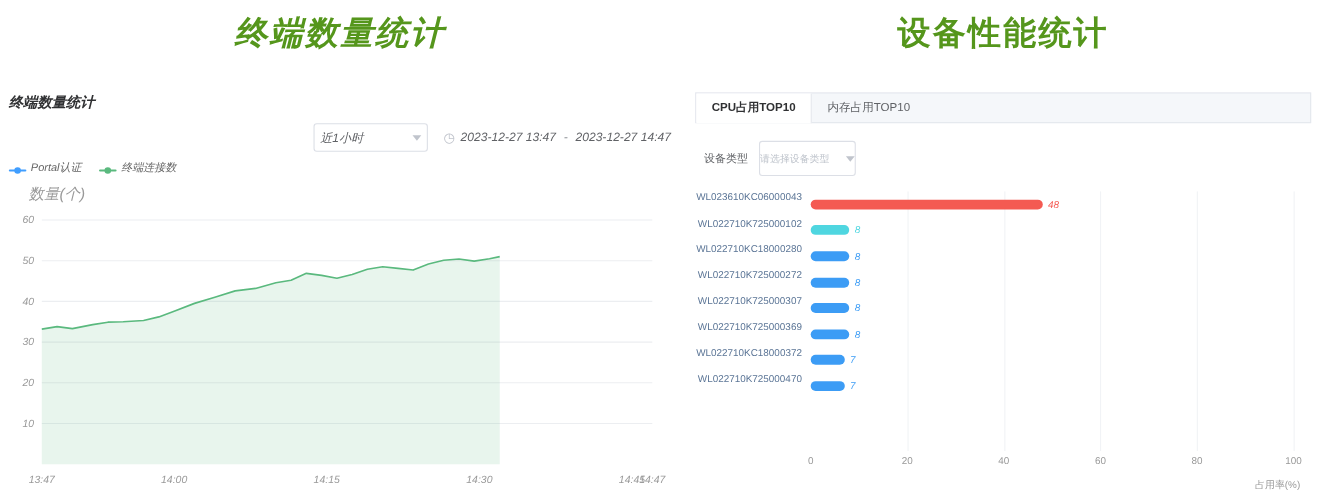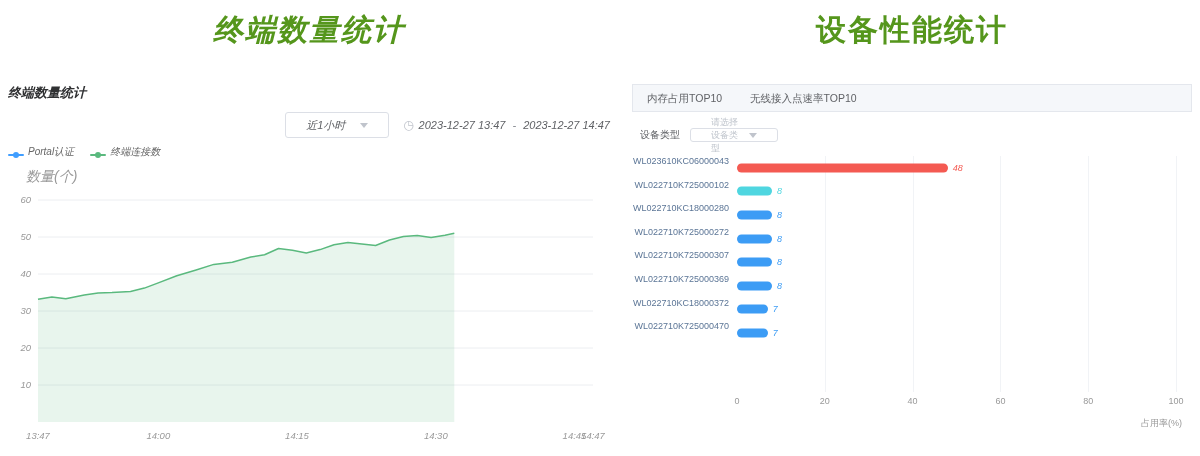--- a/index.html
+++ b/index.html
@@ -8,22 +8,22 @@
   .page { display:flex; width:1200px; height:456px; }
   .col { position:relative; }
   .col-left { width:620px; padding:0 10px 0 8px;font-style:italic; }
   .col-right { width:580px; padding:0 8px 0 12px; }
   .big-title { text-align:center; font-size:30px; font-weight:bold; color:#55961c;
     letter-spacing:2px; margin-top:10px; height:38px; }
   .panel-title { margin-top:36px; font-size:13px; font-weight:bold; color:#303133; }
   .controls-row { margin-top:10px; display:flex; justify-content:flex-end; align-items:center; gap:14px; height:26px; }
   .select-box { display:inline-flex; align-items:center; justify-content:space-between;
     border:1px solid #dcdfe6; border-radius:3px; background:#fff; height:26px;
-    padding:0 20px; width:104px; cursor:pointer; }
-  .select-box.small { height:14px; width:88px; padding:0 20px; }
+    padding:0 5px; width:104px; cursor:pointer; }
+  .select-box.small { height:32px; width:88px; padding:0 0; }
   .select-text { font-size:11px; color:#606266; }
   .select-box.small .select-text { font-size:9px; }
   .select-text.placeholder { color:#bfc4cc; }
   .caret { width:0; height:0; border-left:4px solid transparent; border-right:4px solid transparent;
     border-top:5px solid #c0c4cc; margin-left:6px; flex:none; }
   .date-range { display:inline-flex; align-items:center; gap:5px; font-size:11px; color:#606266; height:26px; }
   .clock { color:#c0c4cc; font-size:12px; }
   .date-sep { color:#909399; padding:0 2px; }
   .legend-row { margin-top:6px; display:flex; align-items:center; gap:16px; height:16px; }
   .legend-item { display:inline-flex; align-items:flex-end; gap:4px; font-size:10px; color:#666; cursor:pointer; }
@@ -113,22 +113,22 @@
         <text class="xtick" x="585.0" y="251" text-anchor="middle">14:47</text>
         <path d="M30.0,234 L30.0,111.2 L43.9,108.9 L57.8,110.8 L76.3,107.1 L90.1,104.9 L104.0,104.5 L122.5,103.4 L136.4,100.1 L150.3,94.9 L168.8,87.8 L187.3,82.3 L205.8,76.4 L224.3,74.2 L242.8,69.0 L256.6,66.8 L270.5,60.5 L284.4,62.3 L298.3,64.9 L312.1,61.6 L326.0,56.8 L339.9,54.5 L353.8,56.0 L367.6,57.5 L381.5,52.0 L395.4,48.6 L409.3,47.5 L423.1,49.4 L437.0,47.2 L446.3,45.3 L446.3,234 Z" fill="#5ab97e" fill-opacity="0.14" stroke="none"></path>
         <path d="M30.0,111.2 L43.9,108.9 L57.8,110.8 L76.3,107.1 L90.1,104.9 L104.0,104.5 L122.5,103.4 L136.4,100.1 L150.3,94.9 L168.8,87.8 L187.3,82.3 L205.8,76.4 L224.3,74.2 L242.8,69.0 L256.6,66.8 L270.5,60.5 L284.4,62.3 L298.3,64.9 L312.1,61.6 L326.0,56.8 L339.9,54.5 L353.8,56.0 L367.6,57.5 L381.5,52.0 L395.4,48.6 L409.3,47.5 L423.1,49.4 L437.0,47.2 L446.3,45.3" fill="none" stroke="#5ab97e" stroke-width="1.5" stroke-linejoin="round"></path>
       </svg>
   </section>
 
   <section class="col col-right">
     <h1 class="big-title">设备性能统计</h1>
 
     <div class="tab-strip" id="tabs">
+        <div class="tab active">CPU占用TOP10</div>
         <div class="tab">内存占用TOP10</div>
-        <div class="tab">无线接入点速率TOP10</div>
       </div>
 
     <div class="filter-row">
       <span class="filter-label">设备类型</span>
       <div class="select-box small">
         <span class="select-text placeholder">请选择设备类型</span>
         <span class="caret"></span>
       </div>
     </div>
 

